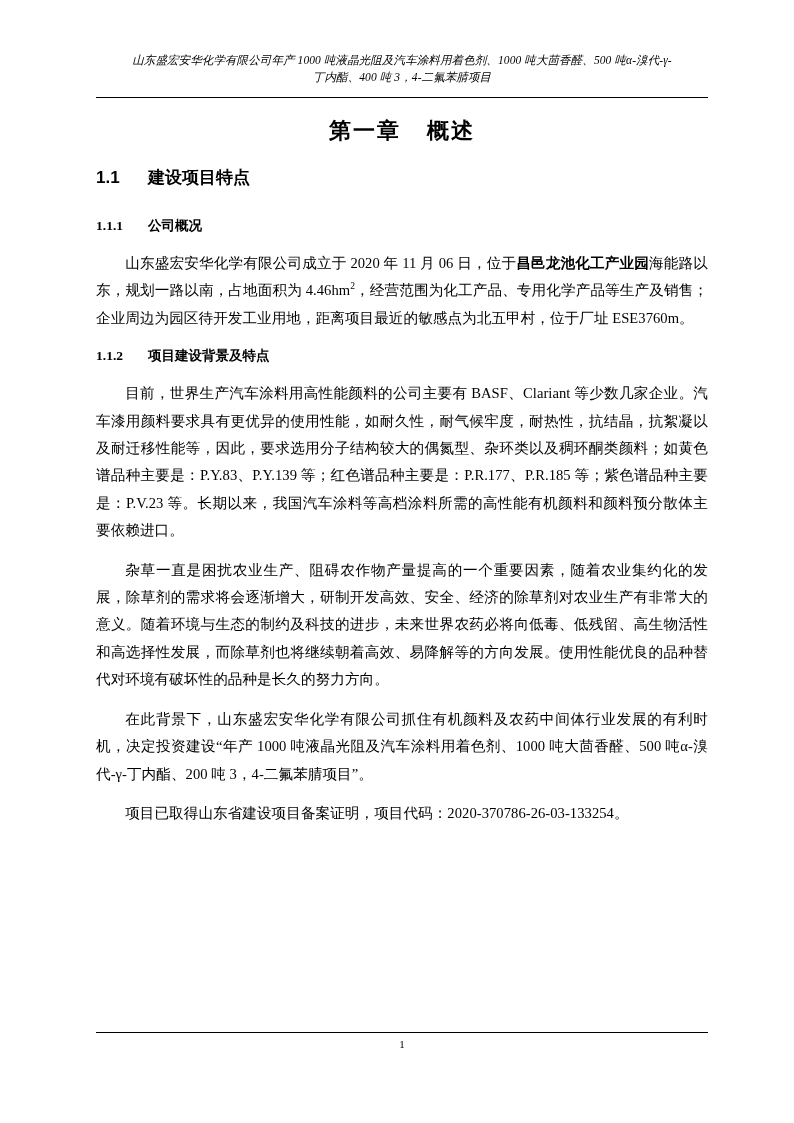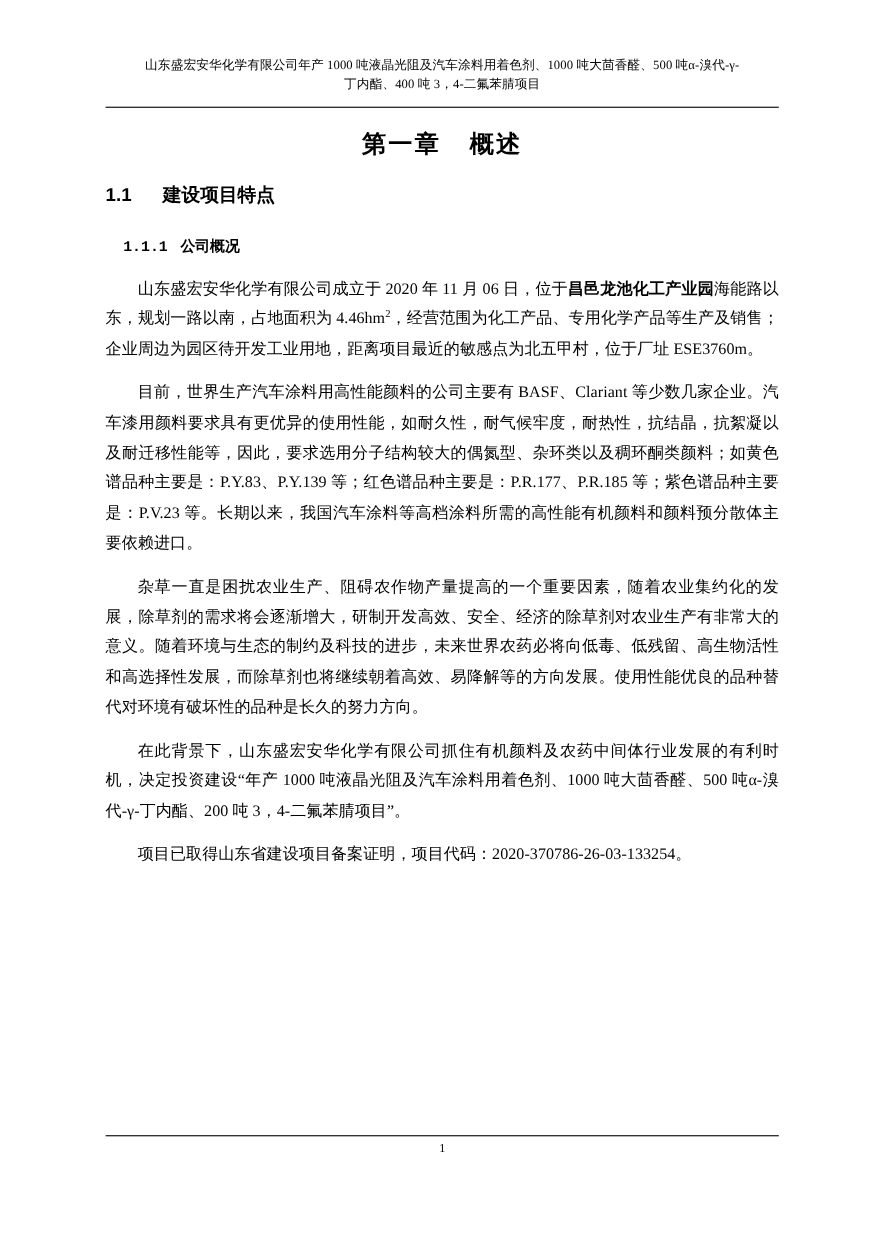--- a/index.html
+++ b/index.html
@@ -18,20 +18,21 @@
     background: #ffffff;
     box-sizing: border-box;
     overflow: hidden;
   }
   
   .header {
     position: absolute;
     left: 96px;
     top: 52px;
     width: 612px;
+    font-style: italic;
   }
   .header-line {
     font-size: 11.5px;
     line-height: 17px;
     text-align: center;
     letter-spacing: 0.1px;
     color: #000;
     word-break: break-all;
   }
   .header-rule {
@@ -88,22 +89,22 @@
     font-family: "Liberation Sans", "DejaVu Sans", sans-serif;
   }
   .h2 .num {
     display: inline-block;
     min-width: 52px;
   }
   .h3 {
     font-size: 13.5px;
     font-weight: bold;
     line-height: 24px;
-    margin: 12px 0 4px 16px;
-    font-family: Liberation Mono, monospace;
+    margin: 12px 0 4px 0;
+    font-family: Liberation Serif, serif;
   }
   .h3 .num {
     display: inline-block;
     min-width: 52px;
   }
   p.para {
     font-size: 14.6px;
     line-height: 27.4px;
     margin: 12px 0 0 0;
     text-align: justify;
@@ -135,20 +136,23 @@
     <div class="h2">
       <span class="num">1.1</span><span>建设项目特点</span>
     </div>
 
     <div class="h3">
       <span class="num">1.1.1</span><span>公司概况</span>
     </div>
 
     <p class="para"><span>山东盛宏安华化学有限公司成立于 2020 年 11 月 06 日，位于</span><b class="bold">昌邑龙池化工产业园</b><span>海能路以东，规划一路以南，占地面积为 4.46hm</span><sup>2</sup><span>，经营范围为化工产品、专用化学产品等生产及销售；企业周边为园区待开发工业用地，距离项目最近的敏感点为北五甲村，位于厂址 ESE3760m。</span></p>
 
+    <div class="h3">
+      <span class="num">1.1.2</span><span>项目建设背景及特点</span>
+    </div>
 
     <p class="para">目前，世界生产汽车涂料用高性能颜料的公司主要有 BASF、Clariant 等少数几家企业。汽车漆用颜料要求具有更优异的使用性能，如耐久性，耐气候牢度，耐热性，抗结晶，抗絮凝以及耐迁移性能等，因此，要求选用分子结构较大的偶氮型、杂环类以及稠环酮类颜料；如黄色谱品种主要是：P.Y.83、P.Y.139 等；红色谱品种主要是：P.R.177、P.R.185 等；紫色谱品种主要是：P.V.23 等。长期以来，我国汽车涂料等高档涂料所需的高性能有机颜料和颜料预分散体主要依赖进口。</p>
     <p class="para">杂草一直是困扰农业生产、阻碍农作物产量提高的一个重要因素，随着农业集约化的发展，除草剂的需求将会逐渐增大，研制开发高效、安全、经济的除草剂对农业生产有非常大的意义。随着环境与生态的制约及科技的进步，未来世界农药必将向低毒、低残留、高生物活性和高选择性发展，而除草剂也将继续朝着高效、易降解等的方向发展。使用性能优良的品种替代对环境有破坏性的品种是长久的努力方向。</p>
     <p class="para">在此背景下，山东盛宏安华化学有限公司抓住有机颜料及农药中间体行业发展的有利时机，决定投资建设“年产 1000 吨液晶光阻及汽车涂料用着色剂、1000 吨大茴香醛、500 吨α-溴代-γ-丁内酯、200 吨 3，4-二氟苯腈项目”。</p>
     <p class="para">项目已取得山东省建设项目备案证明，项目代码：2020-370786-26-03-133254。</p>
 
   </div>
 
   <div class="footer-rule"></div>
   <div class="footer-num">1</div>

